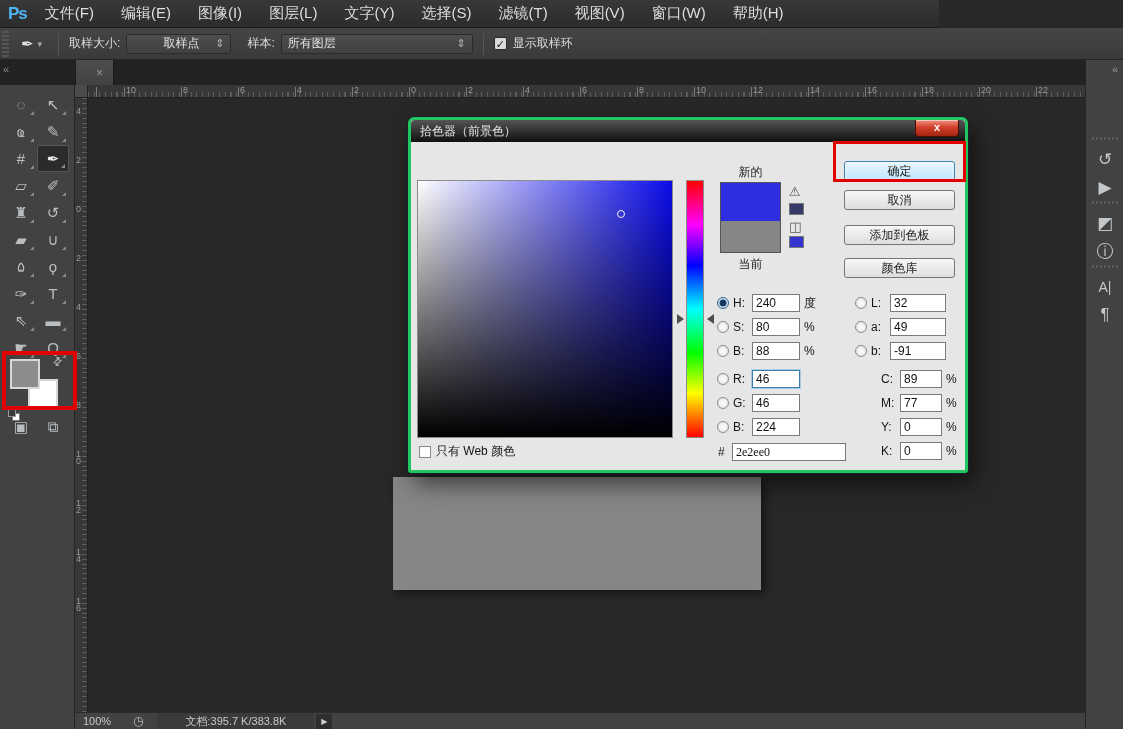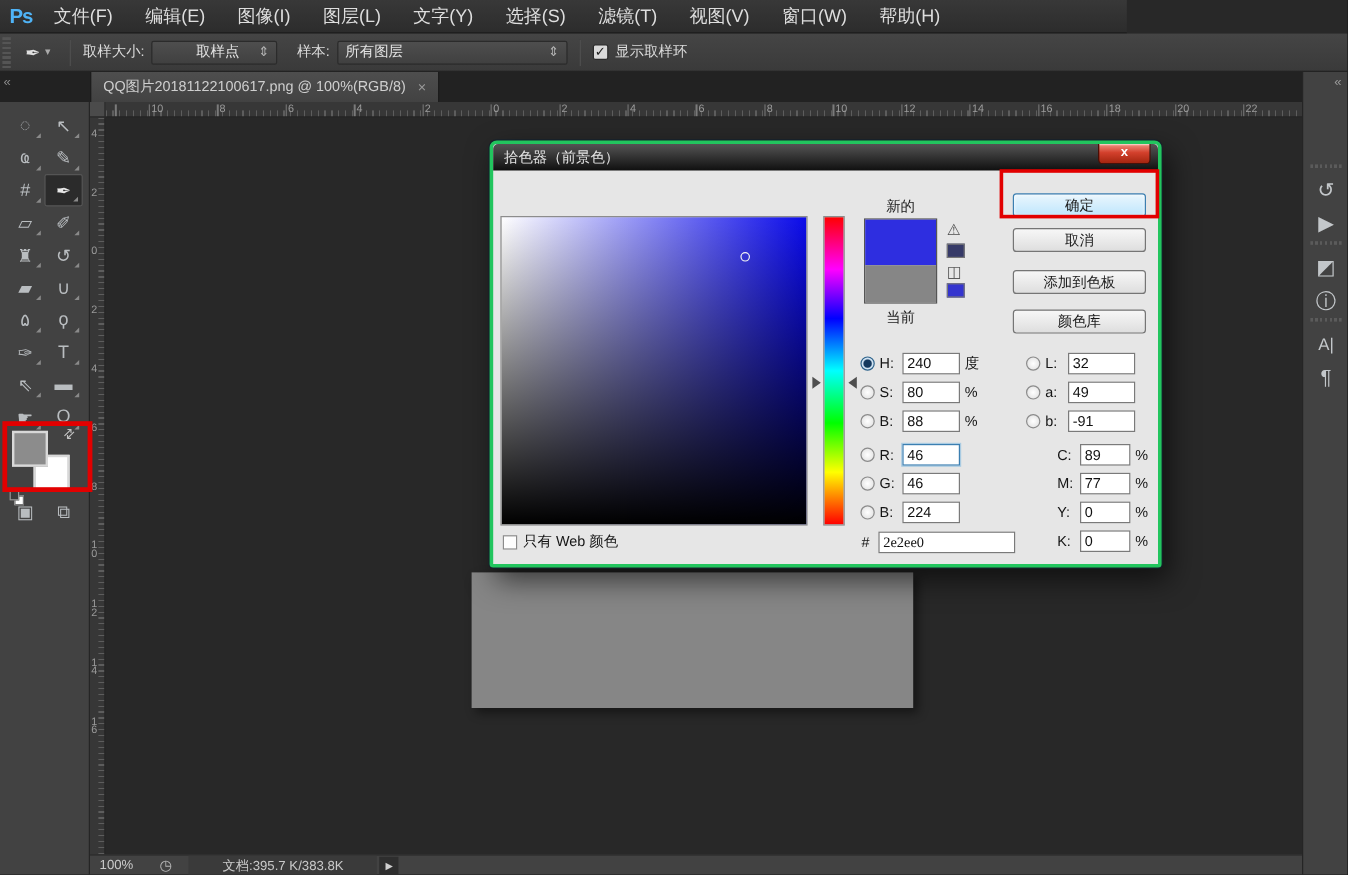--- a/index.html
+++ b/index.html
@@ -146,21 +146,20 @@
       <span class="updn">⇕</span>
     </span>
     <span class="opt-sep"></span>
     <span class="opt-check">✓</span>
     <span>显示取样环</span>
   </div>
 
   <div id="tabbar">
     <span id="tab-collapse-left">«</span>
     <div id="doctab">
-      <span>QQ图片20181122100617.png @ 100%(RGB/8)</span>
       <span class="close">×</span>
     </div>
   </div>
 
   <div id="toolbar">
     <div id="tools">
         <div class="tool">
           <span>◌</span>
           <span class="corner"></span>
         </div>

